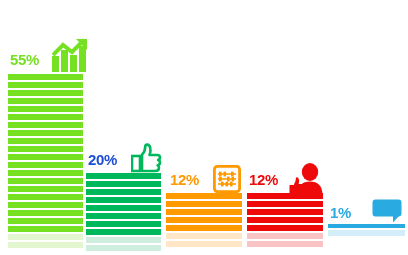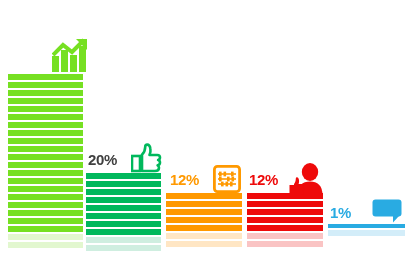--- a/index.html
+++ b/index.html
@@ -65,20 +65,21 @@
         <div class="stripe" style="background: rgb(118, 224, 34);"></div>
         <div class="stripe" style="background: rgb(118, 224, 34);"></div>
         <div class="stripe" style="background: rgb(118, 224, 34);"></div>
         <div class="stripe" style="background: rgb(118, 224, 34);"></div>
         <div class="stripe" style="background: rgb(118, 224, 34);"></div>
         <div class="stripe" style="background: rgb(118, 224, 34);"></div>
         <div class="stripe" style="background: rgb(226, 247, 207);"></div>
         <div class="stripe" style="background: rgb(226, 247, 207);"></div>
       </div>
     </div>
+    <div class="label" style="left: 10px; top: 52px; color: rgb(118, 224, 34);">55%</div>
     <div class="icon" style="left: 52px; top: 38px; width: 38px; height: 34px;">
       <svg viewBox="0 0 38 34" width="100%" height="100%">
         <rect x="0" y="18" width="7" height="16" fill="#76e022"></rect>
         <rect x="9" y="12" width="7" height="22" fill="#76e022"></rect>
         <rect x="18" y="17" width="7" height="17" fill="#76e022"></rect>
         <rect x="27" y="8" width="7" height="26" fill="#76e022"></rect>
         <path d="M1 17 L11 7 L20 14 L32 2" stroke="#76e022" stroke-width="4" fill="none"></path>
         <path d="M24 1 L35 1 L35 12 Z" fill="#76e022"></path>
       </svg>
     </div>
@@ -89,21 +90,21 @@
         <div class="stripe" style="background: rgb(0, 184, 92);"></div>
         <div class="stripe" style="background: rgb(0, 184, 92);"></div>
         <div class="stripe" style="background: rgb(0, 184, 92);"></div>
         <div class="stripe" style="background: rgb(0, 184, 92);"></div>
         <div class="stripe" style="background: rgb(0, 184, 92);"></div>
         <div class="stripe" style="background: rgb(0, 184, 92);"></div>
         <div class="stripe" style="background: rgb(207, 238, 224);"></div>
         <div class="stripe" style="background: rgb(207, 238, 224);"></div>
       </div>
     </div>
-    <div class="label" style="left: 88px; top: 152px; color: #404040;">20%</div>
+    <div class="label" style="left: 88px; top: 152px; color: #1d4ed8;">20%</div>
     <div class="icon" style="left: 131px; top: 143px; width: 31px; height: 30px;">
       <svg viewBox="0 0 31 30" width="100%" height="100%">
         <rect x="1" y="13" width="8" height="15" fill="none" stroke="#00b85c" stroke-width="2.6"></rect>
         <path d="M11 28 L24 28 C26.5 28 28 26.6 28 24.8 C28 23.6 27.3 22.8 26.6 22.4 C28 22.2 29 21 29 19.6 C29 18.3 28.2 17.3 27.1 17 C28.2 16.7 29 15.7 29 14.5 C29 13.1 27.9 12 26.3 12 L18.5 12 C19.4 10 19.7 8 19.4 6 C19.1 3.4 17.8 1.6 16.2 1.6 C14.9 1.6 14.2 2.5 14.2 4 C14.2 7.5 12.6 10 11 11.6 Z" fill="none" stroke="#00b85c" stroke-width="2.6" stroke-linejoin="round"></path>
       </svg>
     </div>
     <div class="series" style="left: 166px; width: 76px; top: 193px; height: 54px;">
       <div class="bar" style="height: 54px;">
         <div class="stripe" style="background: rgb(255, 153, 0);"></div>
         <div class="stripe" style="background: rgb(255, 153, 0);"></div>

